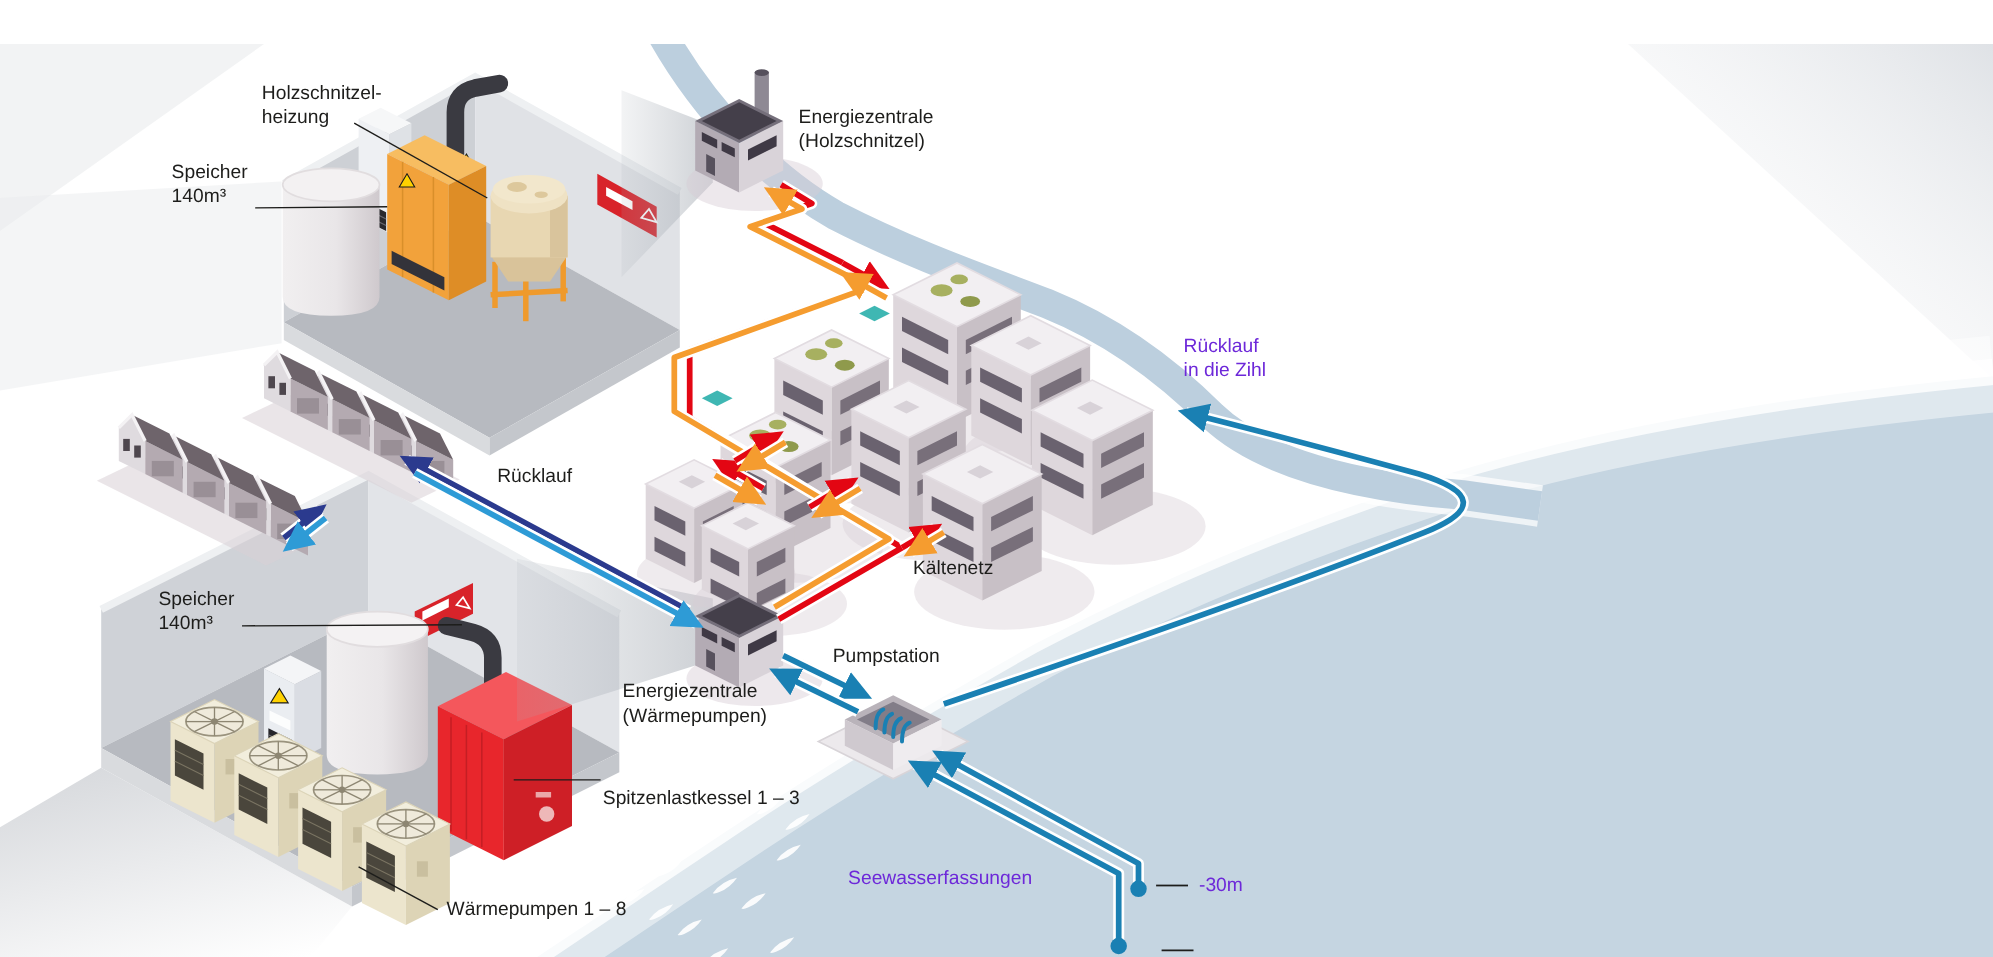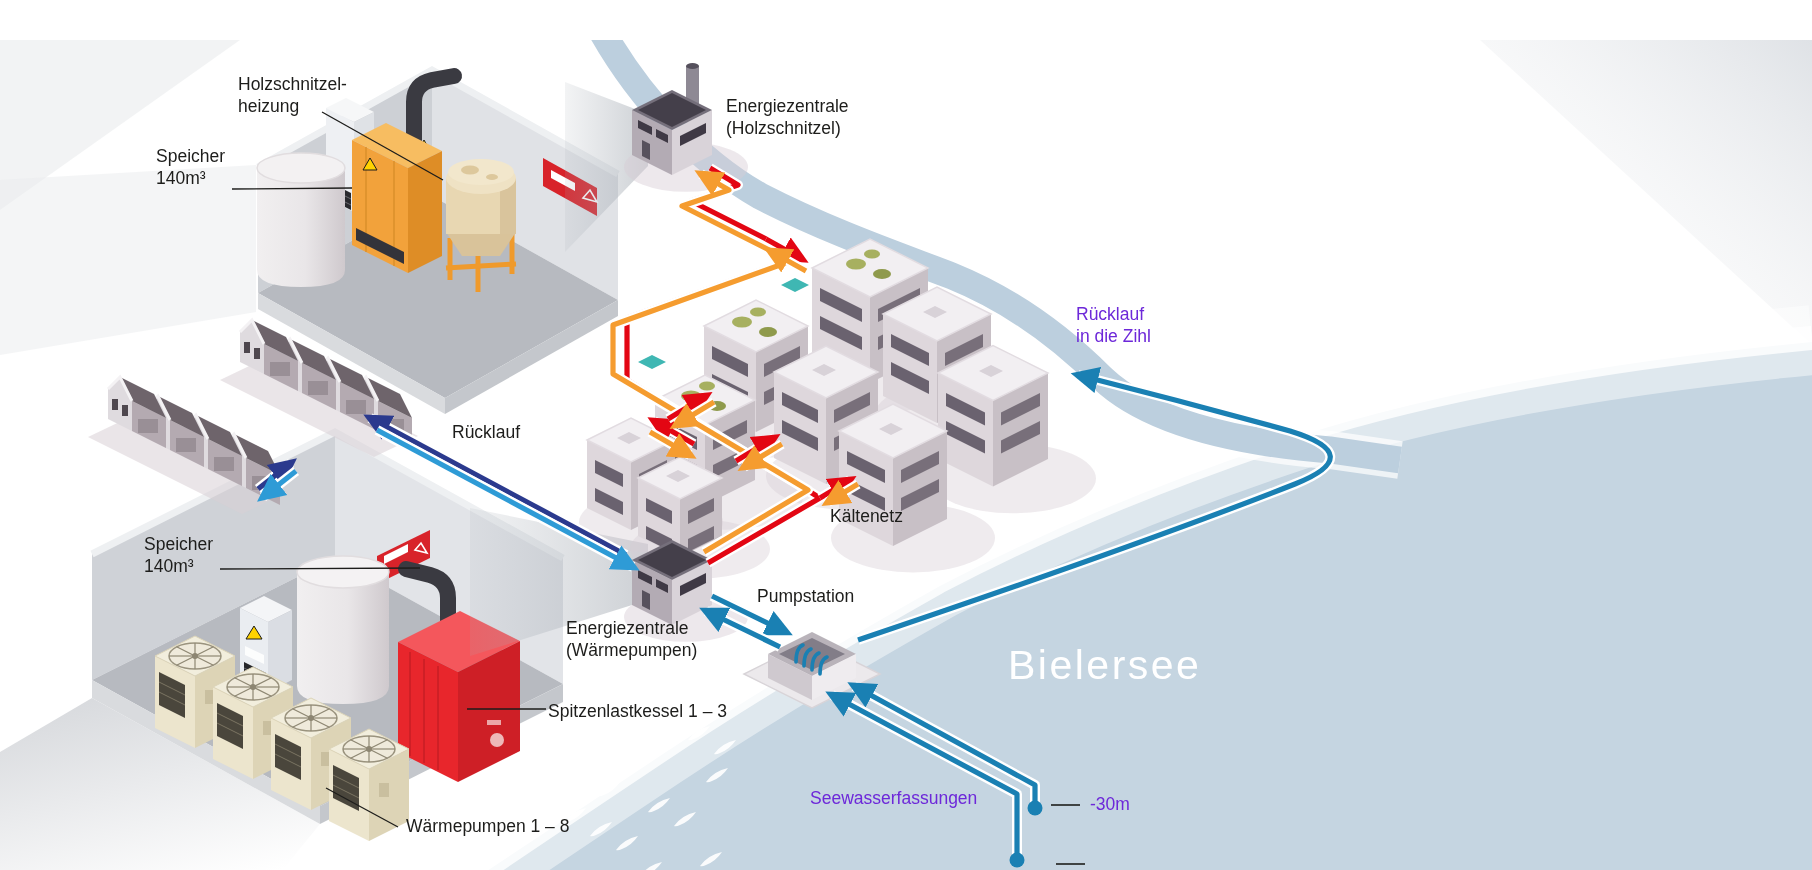--- a/index.html
+++ b/index.html
@@ -555,19 +555,18 @@
 
 <div class="lbl" style="left:238px;top:34px;"><span>Holzschnitzel-</span><span class="l2">heizung</span></div>
 <div class="lbl" style="left:156px;top:106px;"><span>Speicher</span><span class="l2">140m³</span></div>
 <div class="lbl" style="left:726px;top:56px;"><span>Energiezentrale</span><span class="l2">(Holzschnitzel)</span></div>
 <div class="lbl blue" style="left:1076px;top:264px;"><span>Rücklauf</span><span class="l2">in die Zihl</span></div>
 <div class="lbl" style="left:452px;top:382px;">Rücklauf</div>
 <div class="lbl" style="left:830px;top:466px;">Kältenetz</div>
 <div class="lbl" style="left:566px;top:578px;"><span>Energiezentrale</span><span class="l2">(Wärmepumpen)</span></div>
 <div class="lbl" style="left:757px;top:546px;">Pumpstation</div>
 <div class="lbl" style="left:144px;top:494px;"><span>Speicher</span><span class="l2">140m³</span></div>
-<div class="lbl" style="left:548px;top:661px;">Spitzenlastkessel 1 – 3</div>
+<div class="lbl" style="left:548px;top:675px;">Spitzenlastkessel 1 – 3</div>
 <div class="lbl" style="left:406px;top:776px;">Wärmepumpen 1 – 8</div>
-<div class="lbl lake-name" style="left:1008px;top:600px;">Bielersee</div>
-<div class="lbl blue" style="left:810px;top:748px;">Seewasserfassungen</div>
+<div class="lbl blue" style="left:771px;top:748px;">Seewasserfassungen</div>
 <div class="lbl blue" style="left:1090px;top:754px;">-30m</div>
 <div class="lbl blue" style="left:1092px;top:852px;">-30m</div>
 </div>
 
 </body></html>

